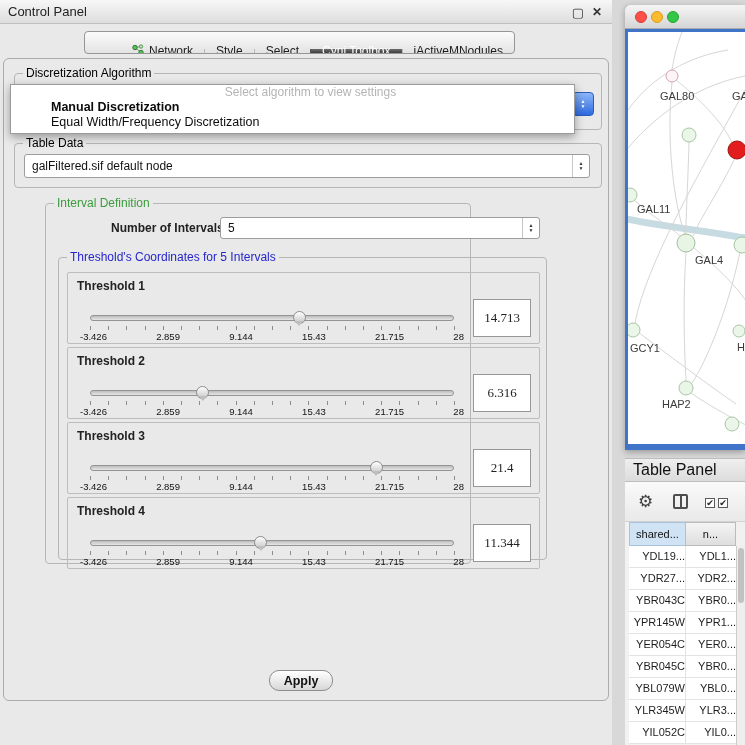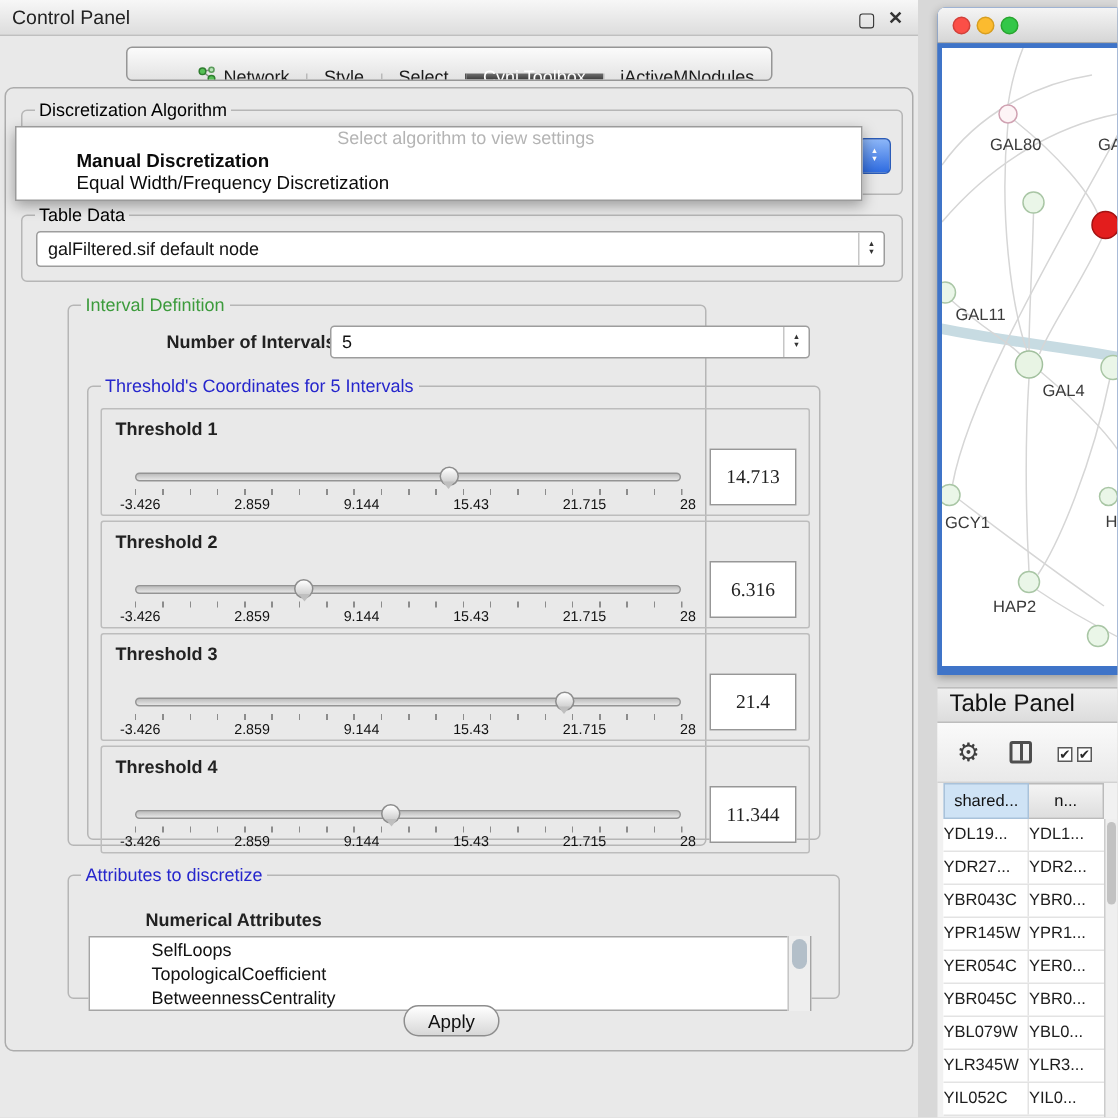--- a/index.html
+++ b/index.html
@@ -44,21 +44,21 @@
   .ticks{position:absolute;left:22px;top:53px;width:365px;height:4px;background:repeating-linear-gradient(90deg,#8c8c8c 0 1px,transparent 1px 18.2px);}
   .scale{position:absolute;left:12px;top:58px;width:384px;display:flex;justify-content:space-between;font-size:9.5px;color:#111;}
   .valbox{position:absolute;right:8px;top:26px;width:58px;height:38px;background:#fff;border:1px solid #979797;font-size:13px;display:flex;align-items:center;justify-content:center;font-family:Liberation Serif, serif;}
 
   .attr-label{font-size:12px;font-weight:bold;}
   .attr-list{left:58px;top:34px;width:482px;height:50px;background:#fff;border:1px solid #a5a5a5;overflow:hidden;}
   .attr-item{font-size:12px;line-height:16px;padding-left:5px;color:#111;}
   .vscroll{position:absolute;top:0;right:0;bottom:0;width:15px;background:#eee;border-left:1px solid #c6c6c6;}
   .vscroll .vthumb{position:absolute;left:2px;right:2px;border-radius:5px;background:#b3bfc9;}
 
-  .applybtn{position:absolute;left:269px;top:670px;width:64px;height:21px;border:1px solid #8d8d8d;border-radius:10px;background:linear-gradient(#ffffff,#d7d7d7);font-size:12.5px;font-family:"Liberation Sans",sans-serif;color:#111;}
+  .applybtn{position:absolute;left:269px;top:670px;width:64px;height:21px;border:1px solid #8d8d8d;border-radius:10px;background:linear-gradient(#ffffff,#d7d7d7);font-size:12.5px;font-family:"Liberation Sans",sans-serif;color:#111;font-weight:bold;}
 
   
   .netwin{left:625px;top:5px;width:120px;height:445px;background:#3f74c8;border-radius:5px 0 0 0;box-shadow:0 2px 6px rgba(0,0,0,.3);}
   .mac-titlebar{position:absolute;left:0;top:0;right:0;height:24px;background:linear-gradient(#f5f5f5,#d6d6d6);border-bottom:1px solid #ababab;border-radius:5px 0 0 0;}
   .light{position:absolute;top:6px;width:12px;height:12px;border-radius:50%;}
   .light.red{left:10px;background:#fb4f47;border:1px solid #d2403a;}
   .light.yellow{left:26px;background:#fcbb2f;border:1px solid #d79e20;}
   .light.green{left:42px;background:#33c748;border:1px solid #28a52f;}
   .net-frame{position:absolute;top:24px;left:0;right:0;bottom:0;background:#3f74c8;padding:3px 0 6px 3px;}
   .net-canvas{width:100%;height:100%;background:#fff;overflow:hidden;}
@@ -68,21 +68,21 @@
   .tablewin{left:625px;top:482px;width:120px;height:263px;background:#f1f1f1;}
   .tt-toolbar{position:absolute;left:0;top:0;right:0;height:40px;background:linear-gradient(#fafafa,#e9e9e9);border-bottom:1px solid #d2d2d2;}
   .gear{position:absolute;left:13px;top:9px;font-size:17px;color:#3f3f3f;}
   .colicon{position:absolute;left:48px;top:12px;width:15px;height:15px;border:2px solid #4e4e4e;border-radius:2px;background:linear-gradient(90deg,transparent 5px,#4e4e4e 5px 7px,transparent 7px);}
   .mini-check{position:absolute;top:16px;width:10px;height:10px;border:1px solid #5a5a5a;background:#fff;font-size:9px;line-height:9px;text-align:center;color:#2a2a2a;}
   .thead{position:absolute;top:40px;height:24px;font-size:11px;text-align:center;line-height:22px;color:#111;}
   .thead.c1{left:4px;width:57px;background:#cfe3f5;border:1px solid #a9c2da;}
   .thead.c2{left:61px;width:50px;background:linear-gradient(#f4f4f4,#dedede);border:1px solid #bbb;border-left:none;}
   .rows{position:absolute;left:4px;top:64px;width:107px;background:#fff;}
   .trow{display:flex;height:22px;border-bottom:1px solid #e3e3e3;background:#fff;}
-  .tcell{font-size:11px;line-height:21px;text-align:left;color:#1d1d1d;overflow:hidden;white-space:nowrap;}
+  .tcell{font-size:11px;line-height:21px;text-align:right;color:#1d1d1d;overflow:hidden;white-space:nowrap;}
   .tcell.c1{width:57px;border-right:1px solid #e3e3e3;}
   .tcell.c2{width:50px;}
   .tscroll{position:absolute;left:111px;top:64px;width:9px;bottom:0;background:#efefef;border-left:1px solid #ccc;}
   .tscroll .vthumb{position:absolute;left:1px;right:1px;top:2px;height:55px;background:#c2c2c2;border-radius:4px;}
 </style>
 </head>
 <body>
 
 <div class="abs cp">
 
@@ -228,33 +228,20 @@
           <span>2.859</span>
           <span>9.144</span>
           <span>15.43</span>
           <span>21.715</span>
           <span>28</span>
         </div>
       <div class="valbox">11.344</div>
     </div>
   </fieldset>
 
-  <fieldset style="left:45px;top:576px;width:515px;height:90px;">
-    <legend class="blue">Attributes to discretize</legend>
-    <div class="abs attr-label" style="left:15px;top:16px;">Numerical Attributes</div>
-    <div class="abs attr-list" style="left:13px;">
-
-    <div class="attr-item">SelfLoops</div>
-        <div class="attr-item">TopologicalCoefficient</div>
-        <div class="attr-item">BetweennessCentrality</div>
-      </div>
-    <div class="vscroll" style="top:34px;right:19px;height:50px;">
-      <div class="vthumb" style="top:2px;height:20px;"></div>
-    </div>
-  </fieldset>
 
   <button class="applybtn">Apply</button>
 
 </div>
 
 <div class="abs netwin">
   <div class="mac-titlebar">
     <span class="light red"></span>
     <span class="light yellow"></span>
     <span class="light green"></span>

